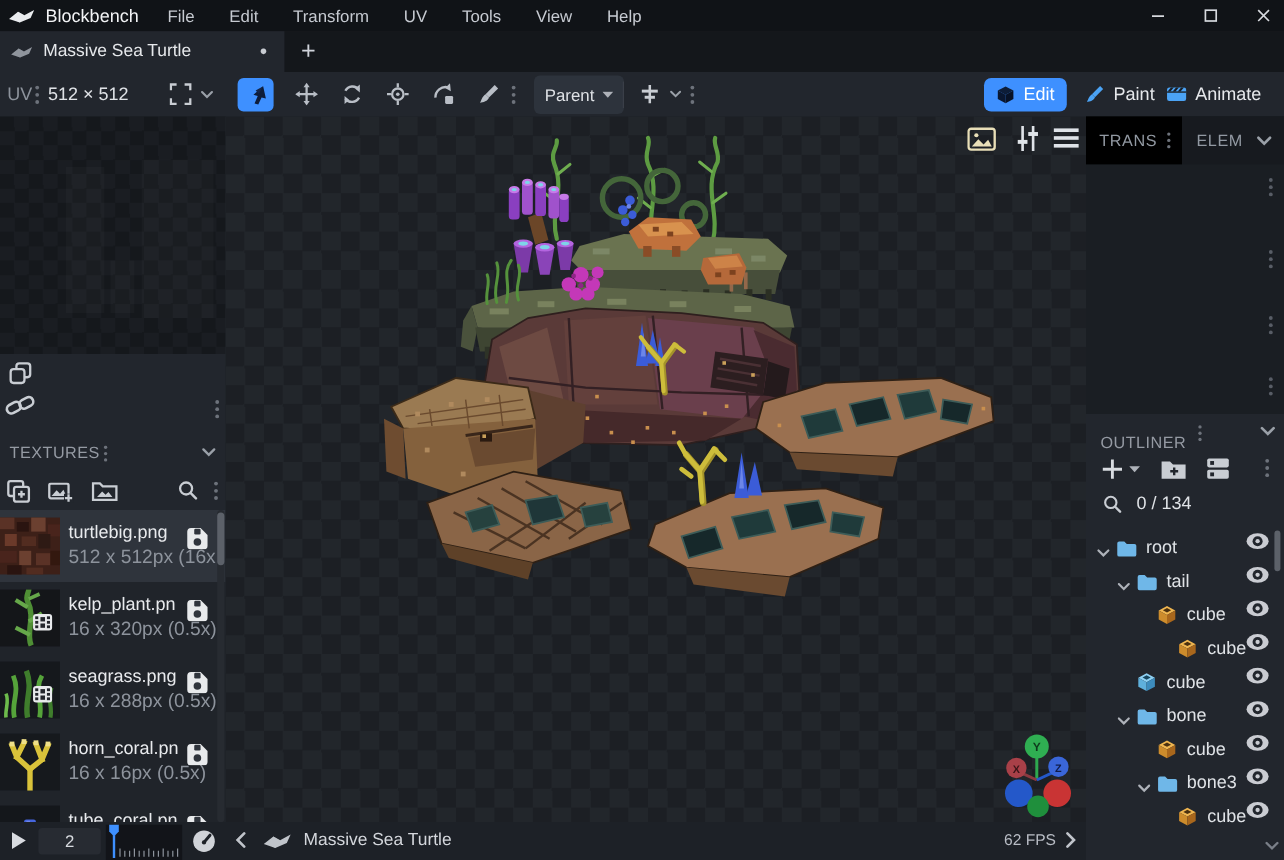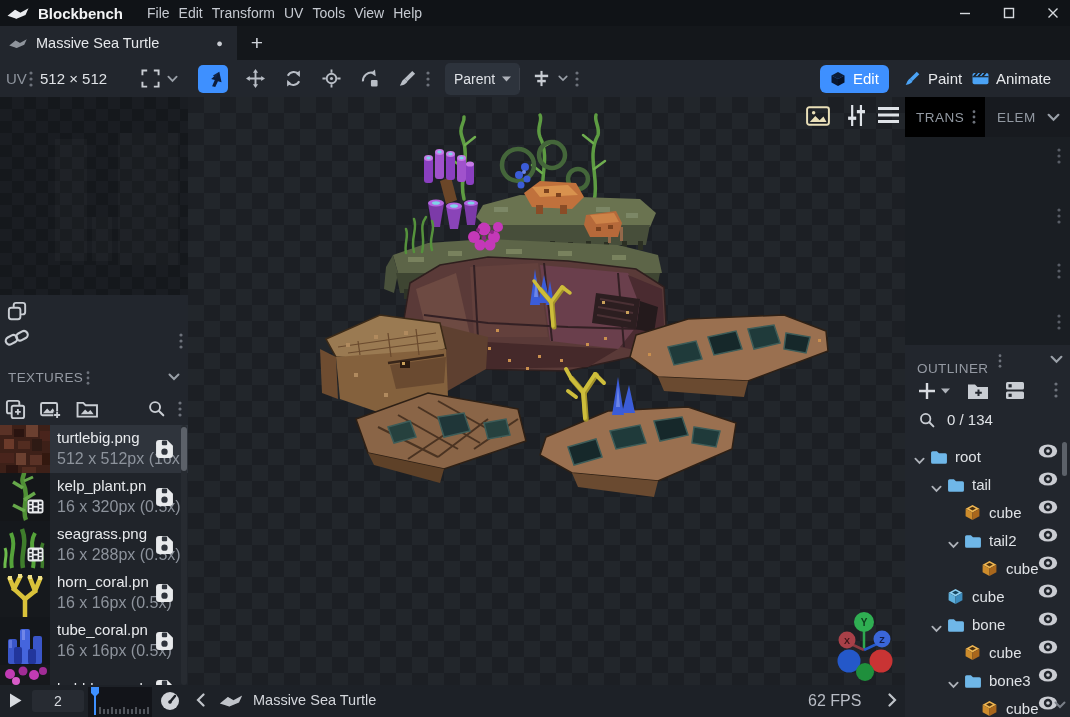--- a/index.html
+++ b/index.html
@@ -2,22 +2,22 @@
 <html><head>
 <meta charset="utf-8">
 <style>
   *{margin:0;padding:0;box-sizing:border-box}
   html,body{background:#000;font-family:"Liberation Sans","DejaVu Sans",sans-serif}
   .app{position:relative;width:1070px;height:717px;background:#1d2127;overflow:hidden;color:#cfd3da;font-size:14px;-webkit-font-smoothing:antialiased}
   .abs{position:absolute}
   svg{display:block}
   
   .titlebar{position:absolute;left:0;top:0;width:1070px;height:26px;background:#101317;display:flex;align-items:center}
-  .brand{font-weight:bold;font-size:15px;color:#f2f3f5;margin-left:8px}
-  .menubar{display:flex;gap:9px;margin-left:24px}
+  .brand{font-weight:normal;font-size:15px;color:#f2f3f5;margin-left:8px}
+  .menubar{display:flex;gap:29px;margin-left:24px}
   .menu-item{color:#c6cad1;font-size:14px;cursor:default}
   .win-title{position:absolute;left:615px;top:5px;color:#9aa0a8;font-size:14px;white-space:nowrap}
   .win-title .dot{font-size:10px;margin-right:6px;vertical-align:1px}
   .winbtn{position:absolute;top:0;width:30px;height:26px;display:flex;align-items:center;justify-content:center;color:#d6d9de}
   
   .tabbar{position:absolute;left:0;top:26px;width:1070px;height:34px;background:#14171b}
   .tab{position:absolute;left:0;top:0;width:237px;height:34px;background:#22262d;display:flex;align-items:center}
   .tab-label{color:#e6e8eb;font-size:14.5px;margin-left:8px}
   .tab-dot{position:absolute;right:14px;color:#c9ccd2;font-size:11px}
   .tab-add{position:absolute;left:244px;top:2px;width:26px;height:30px;color:#cfd3da;font-size:21px;display:flex;align-items:center;justify-content:center}
@@ -31,21 +31,21 @@
   .parent-btn{height:32px;padding:0 9px;background:#2d333c;border-radius:5px;color:#dfe2e6;font-size:14px;display:flex;align-items:center;gap:7px}
   .tb-divider{width:1px;height:22px;background:#3a3f48}
   .mode-btn{height:28px;display:flex;align-items:center;gap:7px;color:#e6e8eb;font-size:15px;padding:0 10px;border-radius:6px}
   .mode-btn.active{background:#3e90ff;color:#fff}
   
   .left-panel{position:absolute;left:0;top:97px;width:188px;height:588px;background:#22262d}
   .uv-area{position:absolute;left:0;top:0;width:188px;height:198px;background:repeating-conic-gradient(#1a1d22 0% 25%,#15181c 0% 50%) 0 0/24px 24px}
   .ghost{position:absolute;background:rgba(255,255,255,0.025)}
   .panel-h{color:#959aa3;font-size:13.5px;letter-spacing:.4px}
   .tex-list{position:absolute;left:0;top:328px;width:188px;height:260px;overflow:hidden;background:#20242a}
-  .tex-row{position:relative;width:188px;height:48px;display:flex;align-items:center}
+  .tex-row{position:relative;width:188px;height:60px;display:flex;align-items:center}
   .tex-row.sel{background:#2f343c}
   .tex-thumb{position:relative;width:50px;height:48px;flex:none;overflow:hidden}
   .tex-meta{margin-left:7px;line-height:1.35}
   .tex-name{color:#e8eaed;font-size:15px;white-space:nowrap}
   .tex-size{color:#8d939c;font-size:16px;white-space:nowrap}
   .tex-save{position:absolute;right:14px;top:14px}
   .tex-film{position:absolute;left:27px;top:25px}
   .vscroll{position:absolute;border-radius:3px}
   
   .viewport{position:absolute;left:188px;top:97px;width:717px;height:588px;background:repeating-conic-gradient(#22262b 0% 25%,#1c1f24 0% 50%) 0 0/32px 32px;overflow:hidden}
@@ -56,21 +56,21 @@
   .tree-row{position:relative;height:28px;display:flex;align-items:flex-end}
   .chev-slot{width:21px;flex:none;display:flex;align-items:center;justify-content:center}
   .ticon{width:18px;flex:none;margin-right:7px}
   .tlabel{color:#dfe2e6;font-size:15px;white-space:nowrap}
   .teye{position:absolute;right:12px;top:7px}
   .ind0{padding-left:4px}.ind1{padding-left:21px}.ind2{padding-left:38px}.ind3{padding-left:55px}
   
   .statusbar{position:absolute;left:0;top:685px;width:905px;height:32px;background:#1d2127;color:#c0c4ca}
   .frame-box{position:absolute;left:32px;top:5px;width:52px;height:22px;background:#272b32;border-radius:3px;display:flex;align-items:center;justify-content:center;color:#d8dbe0;font-size:14px}
   .sb-name{position:absolute;left:253px;top:7px;color:#d4d7dc;font-size:14.5px}
-  .sb-fps{position:absolute;left:808px;top:7px;width:72px;text-align:left;color:#b8bcc4;font-size:16px}
+  .sb-fps{position:absolute;left:808px;top:7px;width:72px;text-align:right;color:#b8bcc4;font-size:13px}
 </style>
 </head>
 <body>
 
 <svg width="0" height="0" style="position:absolute">
   <defs>
     <symbol id="s-logo" viewBox="0 0 32 20">
         <path d="M2 13 L12 5 L19 9 L30 3 L26 12 L14 17 Z" fill="currentColor"></path>
         <path d="M12 5 L19 9 L14 17 L8 14 Z" fill="currentColor" opacity=".65"></path>
       </symbol>
@@ -1015,38 +1015,20 @@
               </svg>
             </span>
           <span class="tlabel">cube</span>
           <span class="teye">
               <svg width="20" height="14">
                 <use href="#s-eye"></use>
               </svg>
             </span>
         </div>
 
-        <div class="tree-row ind2">
-          <span class="chev-slot" style="color:#aeb2b9">
-              <svg width="11" height="8">
-                <use href="#s-chev"></use>
-              </svg>
-            </span>
-          <span class="ticon">
-              <svg width="18" height="15" viewBox="0 0 17 14" style="color:#6fb7e8">
-                <use href="#s-folder"></use>
-              </svg>
-            </span>
-          <span class="tlabel">tail2</span>
-          <span class="teye">
-              <svg width="20" height="14">
-                <use href="#s-eye"></use>
-              </svg>
-            </span>
-        </div>
 
         <div class="tree-row ind3">
           <span class="chev-slot"></span>
           <span class="ticon">
               <svg width="17" height="17">
                 <use href="#s-cube"></use>
               </svg>
             </span>
           <span class="tlabel">cube</span>
           <span class="teye">

